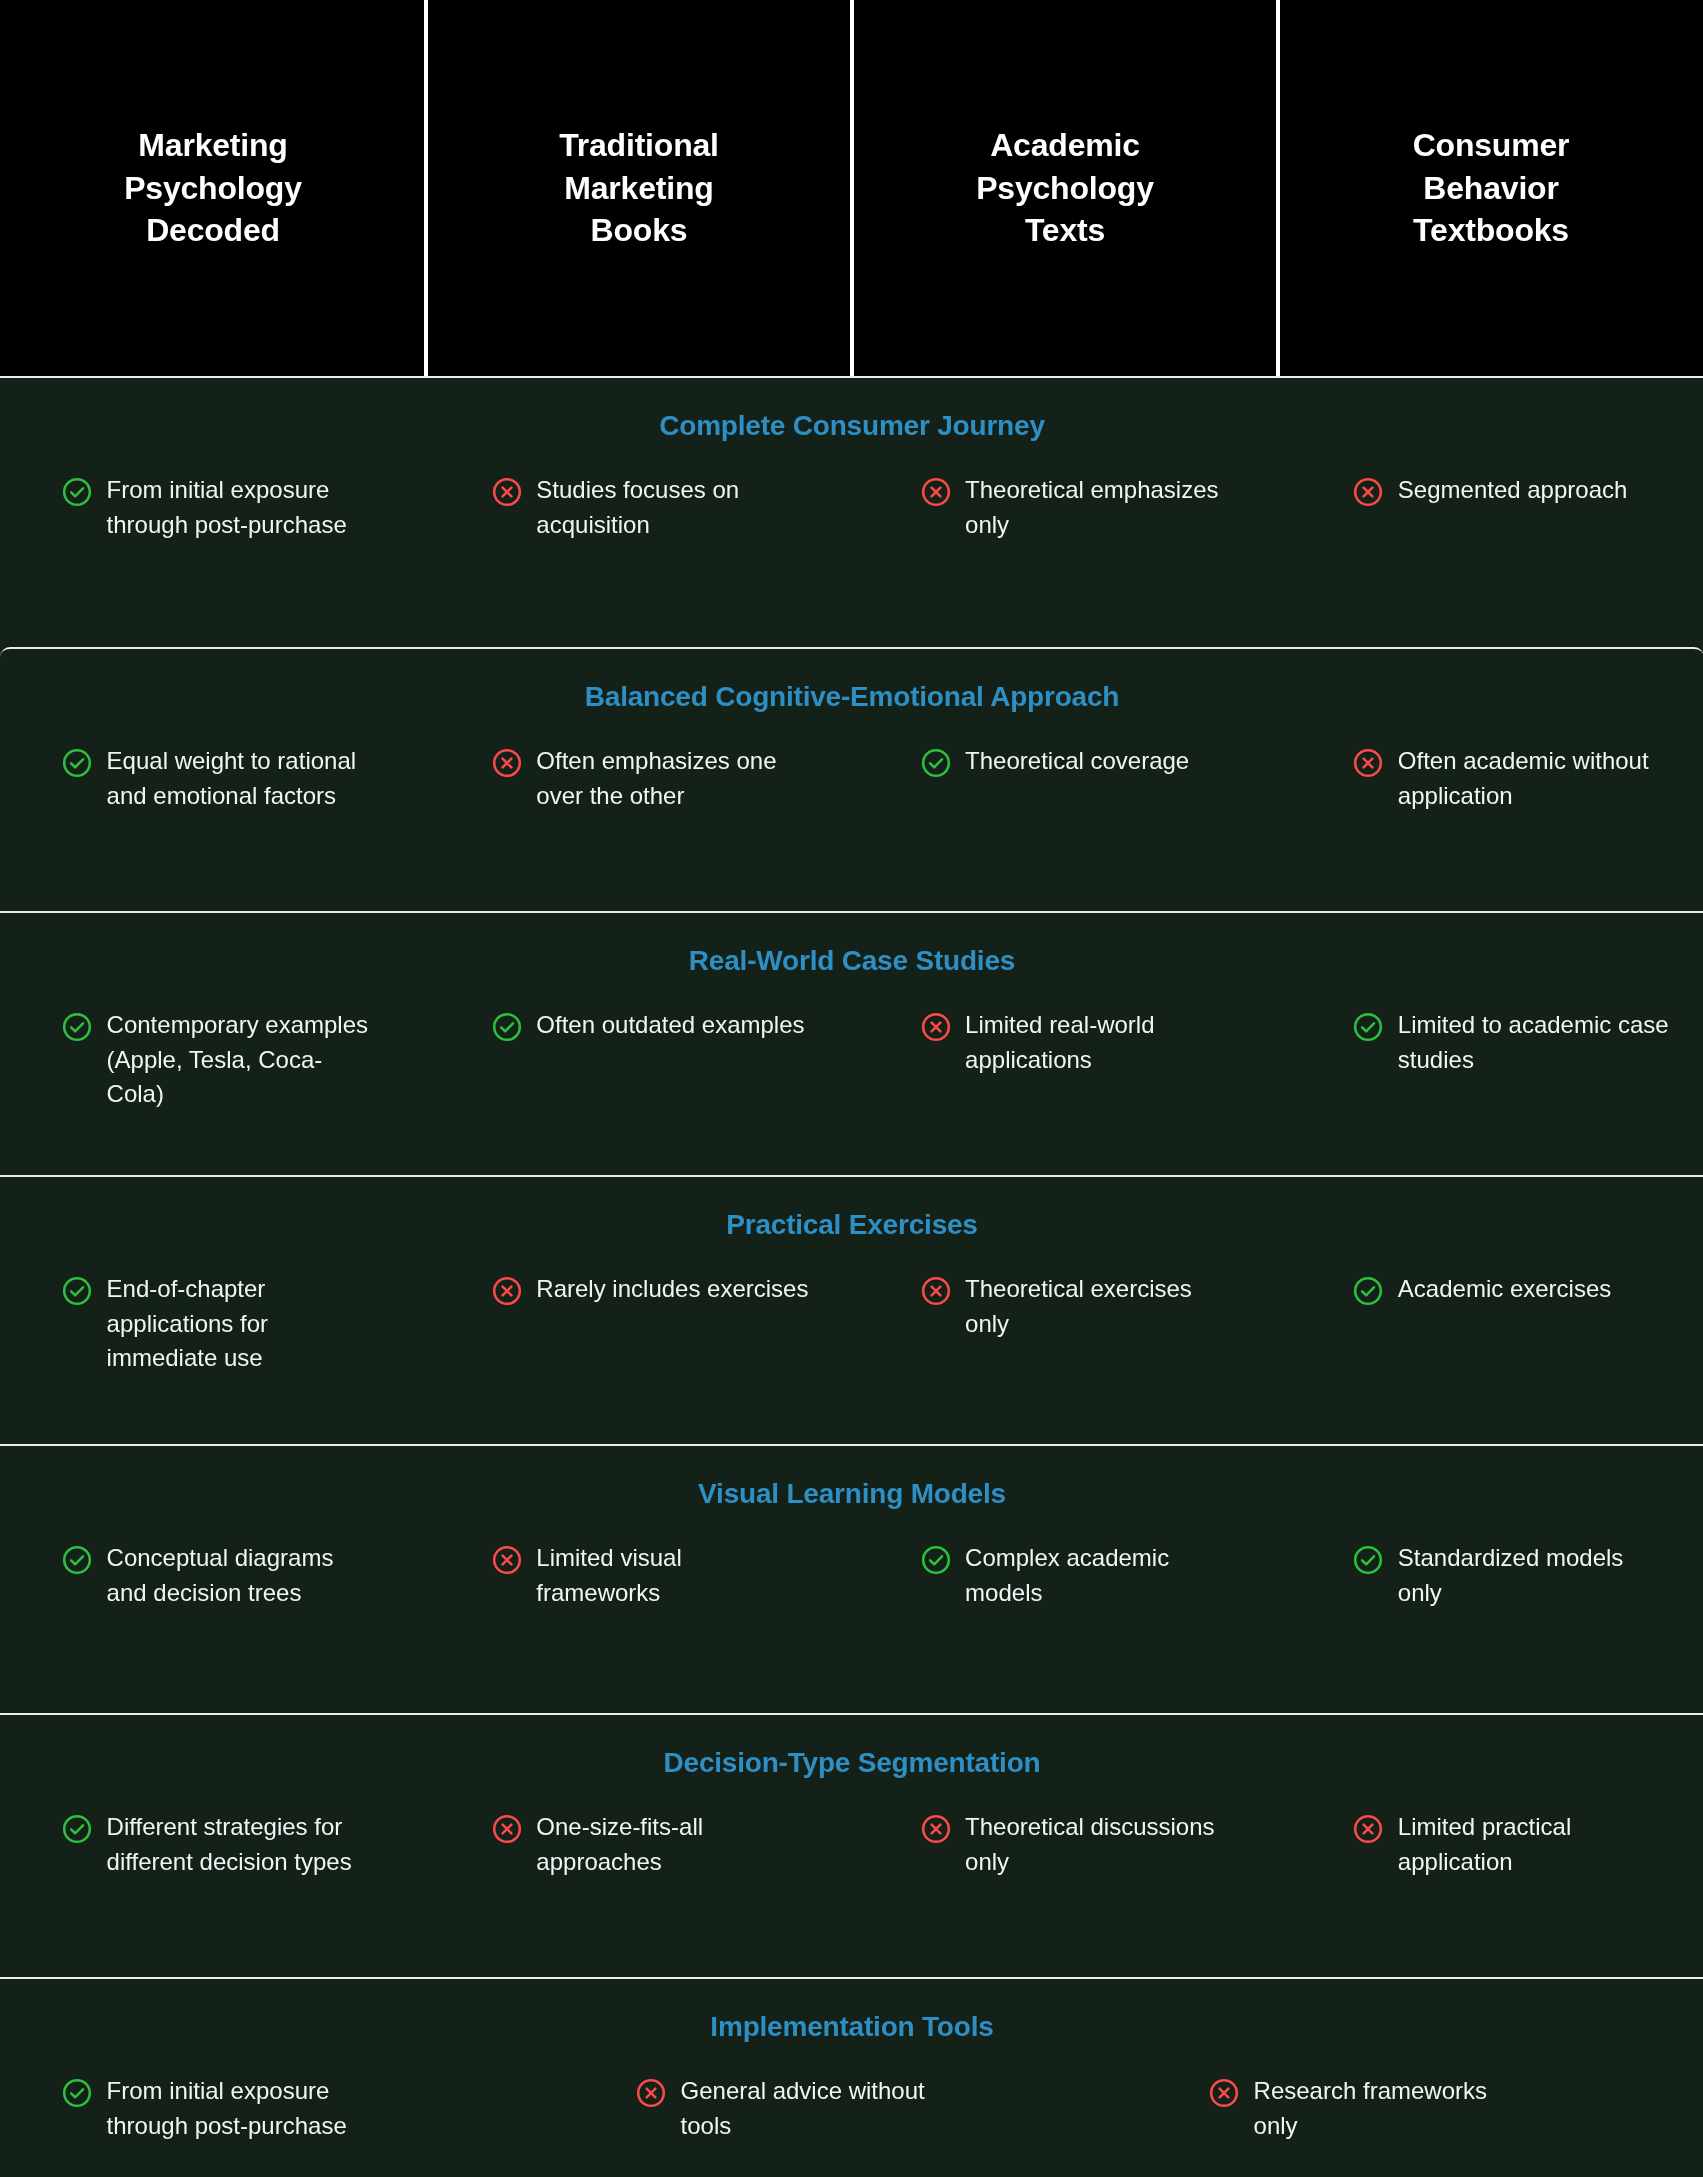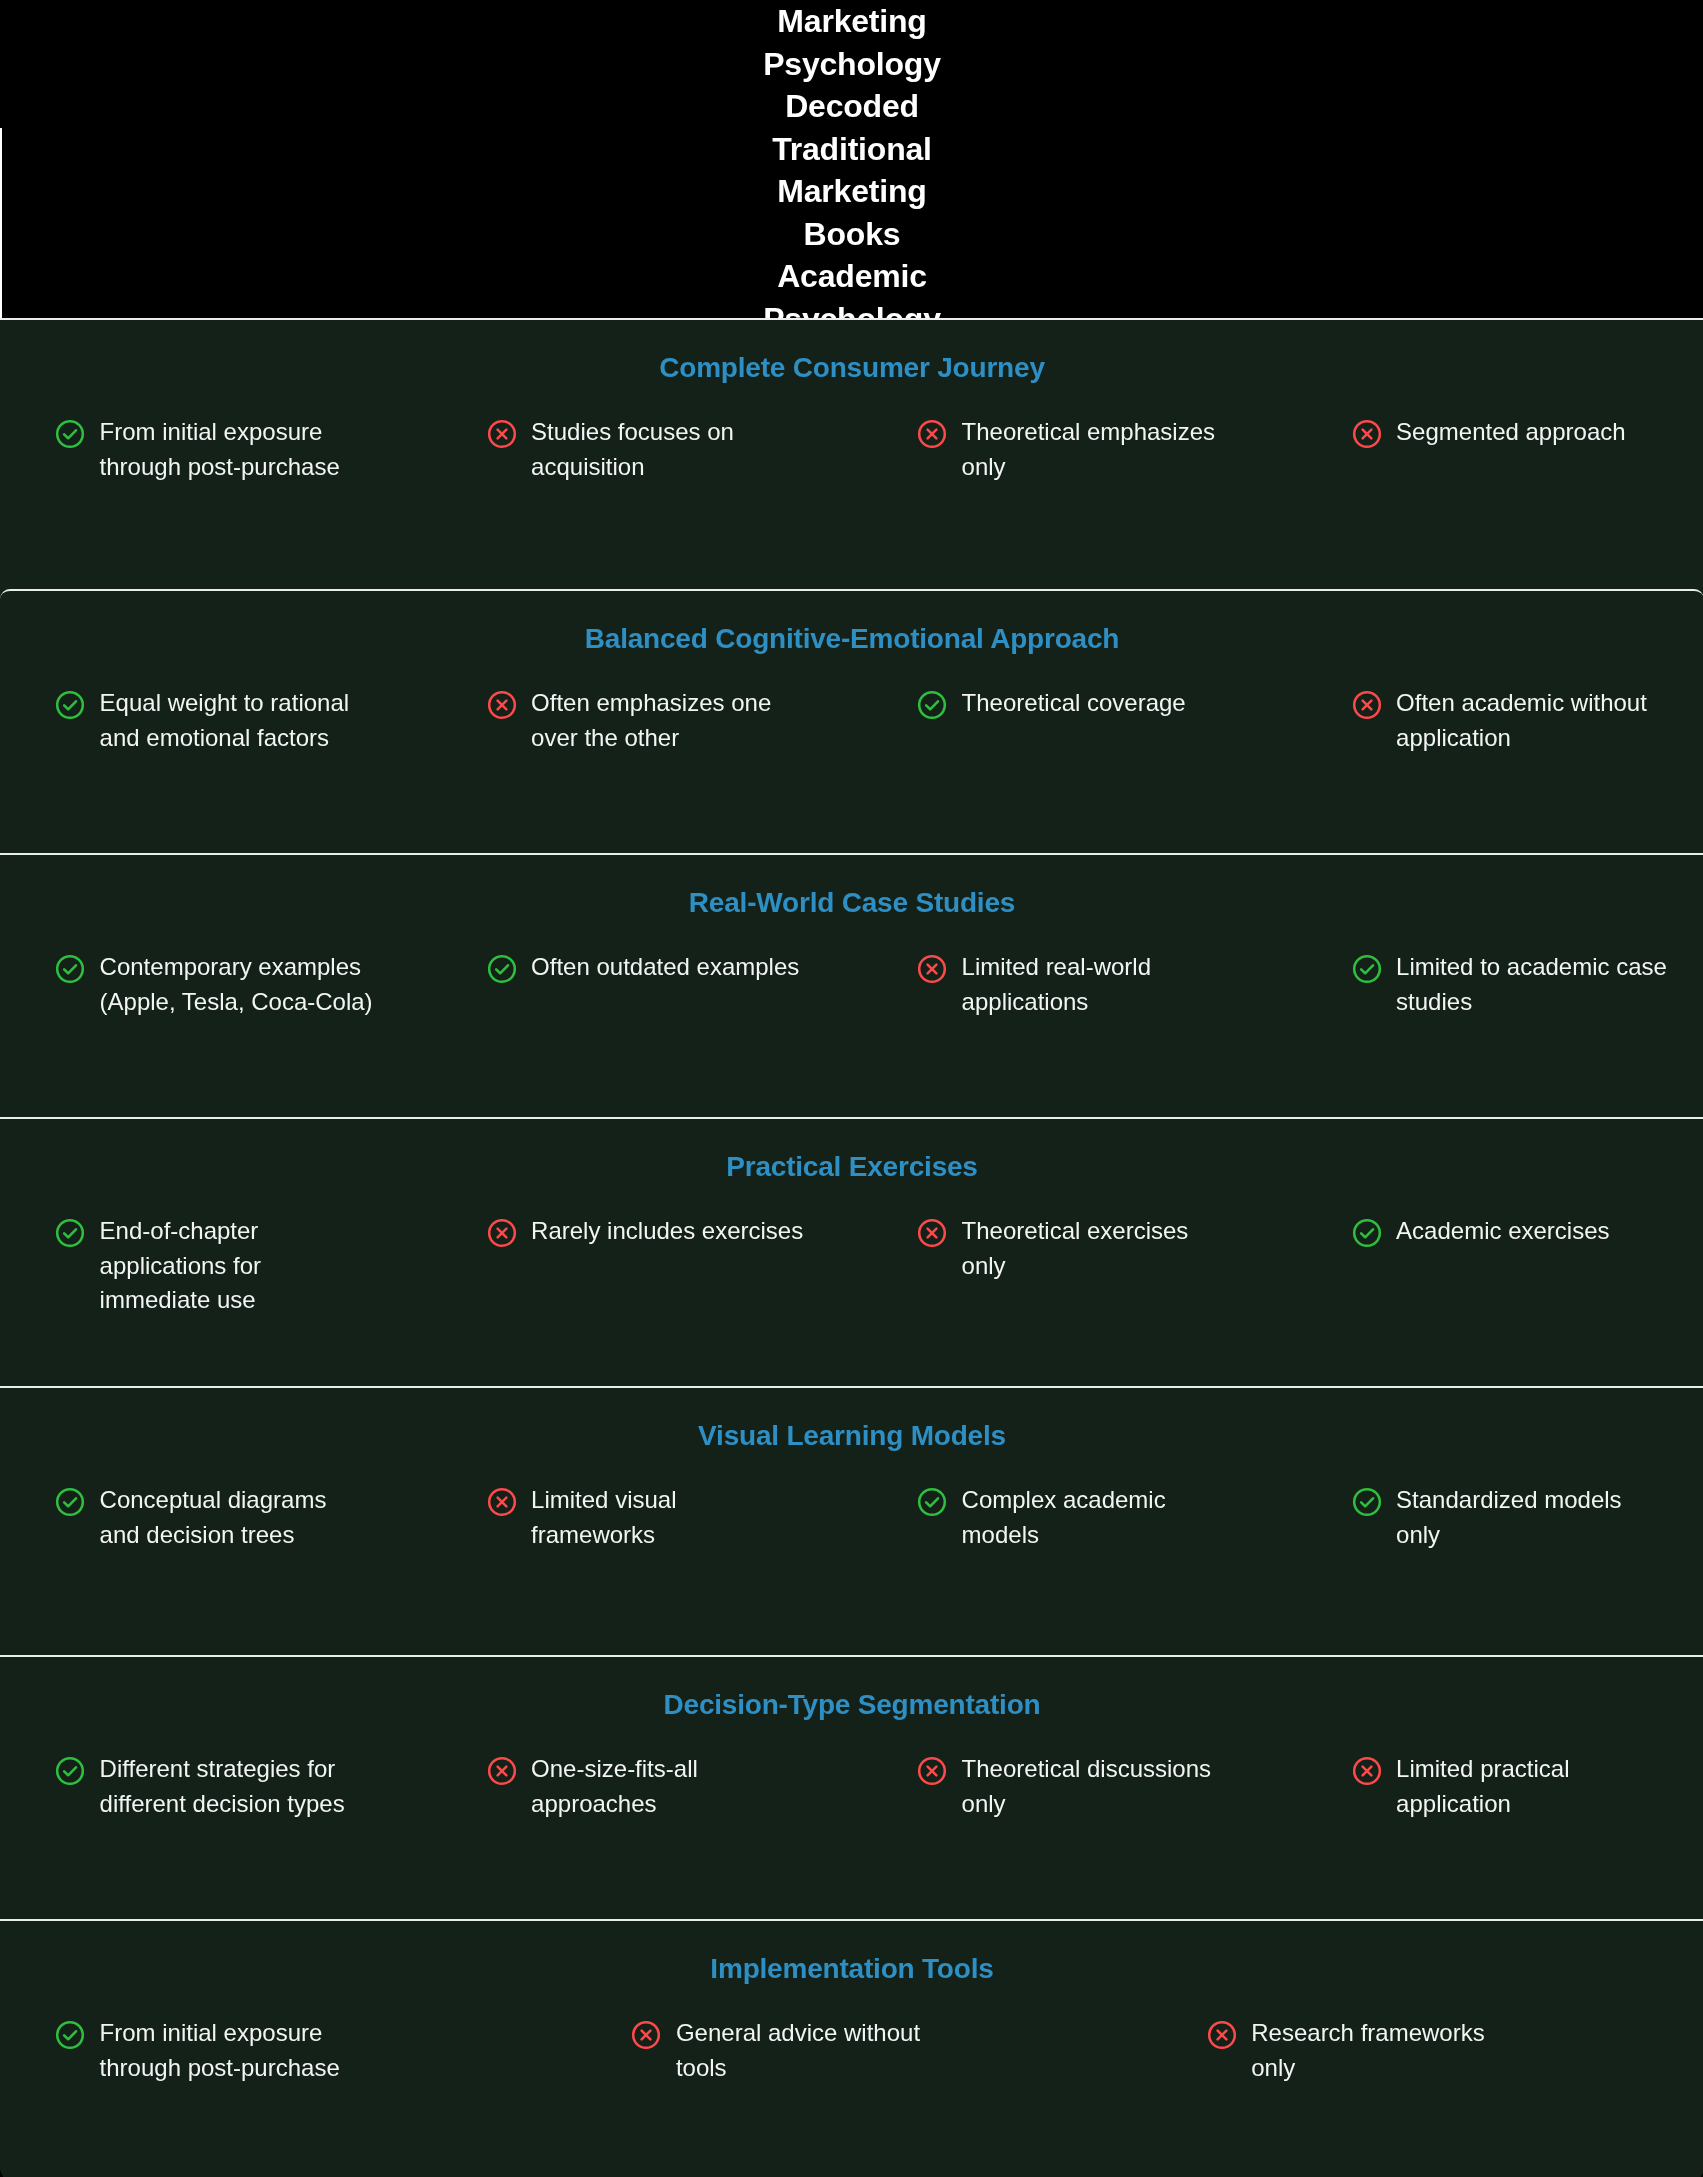--- a/index.html
+++ b/index.html
@@ -16,23 +16,22 @@
     min-height:2177px;
     background:#142119;
     border-radius:19px;
     overflow:hidden;
   }
 
   
   .table-header {
     display:flex;
     width:100%;
-    height:318px;
+    height:376px;
     background:#000000;
-    flex-direction:column;
   }
   .header-cell {
     flex:1 1 0;
     background:#000000;
     display:flex;
     align-items:center;
     justify-content:center;
     text-align:center;
     padding:0 20.4px;
     position:relative;
@@ -80,21 +79,21 @@
     display:flex;
     width:100%;
   }
   .feature-cell {
     flex:1 1 0;
     display:flex;
     align-items:flex-start;
     gap:13.6px;
     padding:0 34px 0 81px;
   }
-  .feature-cell.col-1 { padding-left:34px;margin-left:20px; }
+  .feature-cell.col-1 { padding-left:61px; }
   .feature-cell.col-2 { padding-left:78px; }
   .feature-cell.col-3 { padding-left:77px; }
   .feature-cell.col-4 { padding-left:81px; }
 
   
   .status-icon {
     flex:0 0 auto;
     width:32px;
     height:32px;
     margin-top:3.4px;

